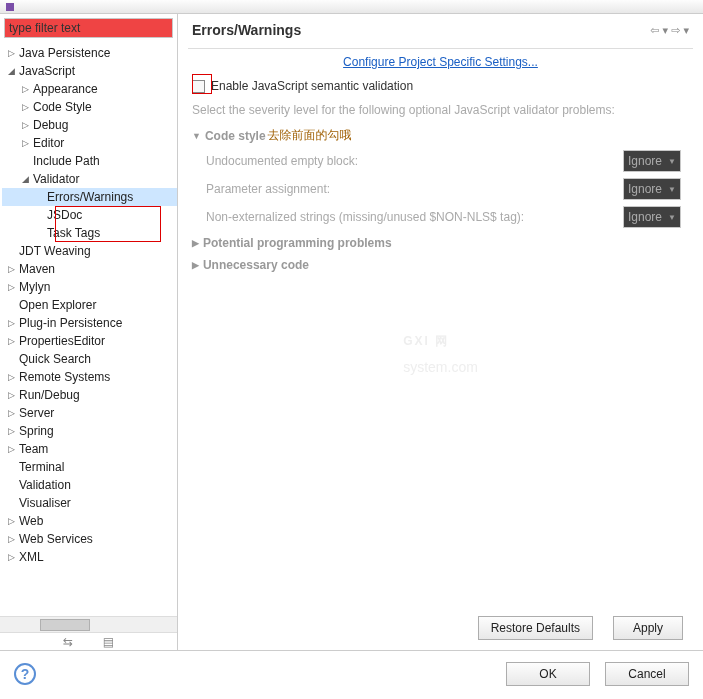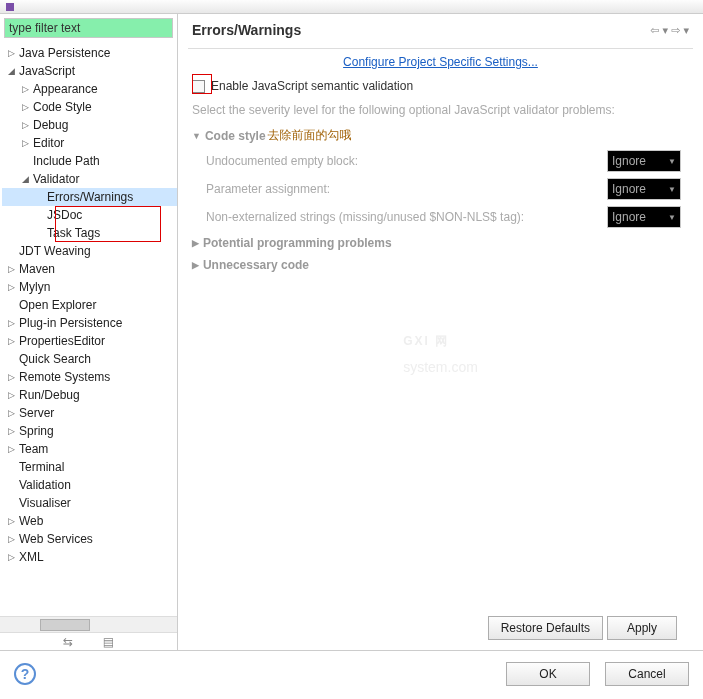--- a/index.html
+++ b/index.html
@@ -4,21 +4,21 @@
 <style>
 * { box-sizing: border-box; margin: 0; padding: 0; font-family: "Segoe UI", Tahoma, sans-serif; font-size: 12px; }
 body { background: #fff; width: 703px; height: 699px; overflow: hidden; position: relative; }
 
 .title-bar { height: 14px; background: linear-gradient(#fdfdfd,#e8e8e8); border-bottom:1px solid #ccc; display:flex; align-items:center; padding:0 6px; }
 .title-bar .icon { width:8px; height:8px; background:#7a4ea8; margin-right:4px; }
 
 .main-area { display:flex; height: 636px; }
 
 .left-panel { width: 178px; border-right:1px solid #ccc; display:flex; flex-direction:column; }
-.filter-box { border:1px solid #c8c8c8; margin:4px; padding:2px 4px; color:#333; background:#86efac; height:20px; }
+.filter-box { border:1px solid #c8c8c8; margin:4px; padding:2px 4px; color:#333; background:#ef4444; height:20px; }
 .tree { flex:1; overflow:auto; padding:2px 0 2px 2px; }
 .tree-item { display:flex; align-items:center; height:18px; padding-left:4px; white-space:nowrap; cursor:default; color:#222; }
 .tree-item .tw { width:11px; height:11px; margin-right:2px; display:flex; align-items:center; justify-content:center; color:#666; font-size:9px; }
 .tree-item.selected { background:#cde6ff; }
 .indent-1 { padding-left:4px; }
 .indent-2 { padding-left:18px; }
 .indent-3 { padding-left:32px; }
 .red-box { position:absolute; left:55px; top:206px; width:106px; height:36px; border:1px solid #d00; pointer-events:none; }
 
 .scrollbar-h { height:16px; border-top:1px solid #ddd; background:#f0f0f0; display:flex; align-items:center; }
@@ -41,27 +41,27 @@
 .cb-row label { color:#333; }
 .red-box2 { position:absolute; left:192px; top:74px; width:20px; height:20px; border:1px solid #d00; pointer-events:none; }
 
 .desc { margin-bottom:10px; color:#aaa; }
 .section-head { display:flex; align-items:center; color:#999; font-weight:600; margin:8px 0 6px; }
 .section-head .tri { margin-right:4px; font-size:9px; }
 .annot { color:#a16207; font-weight:normal; margin-left:2px; }
 
 .opt-row { display:flex; align-items:center; justify-content:space-between; margin:6px 8px 6px 14px; }
 .opt-row .lbl { color:#aaa; }
-.combo { width:74px; height:22px; border:1px solid #c8c8c8; background:#000000; color:#aaa; display:flex; align-items:center; justify-content:space-between; padding:0 4px; }
+.combo { width:58px; height:22px; border:1px solid #c8c8c8; background:#404040; color:#aaa; display:flex; align-items:center; justify-content:space-between; padding:0 4px; }
 .combo .arr { font-size:8px; color:#999; }
 
 .watermark { position:absolute; left:50%; top:50%; transform:translate(-50%,-50%); font-size:60px; font-weight:bold; color:#eee; pointer-events:none; user-select:none; letter-spacing:2px; }
 .watermark small { display:block; font-size:14px; color:#eee; text-align:center; font-weight:normal; letter-spacing:0; }
 
-.btn-row { position:absolute; bottom:0; right:26px; display:flex; gap:4px; padding:10px 0;text-align:right; }
+.btn-row { position:absolute; bottom:0; right:20px; display:flex; gap:20px; padding:10px 0;text-align:right; }
 .btn { min-width:70px; height:24px; border:1px solid #adadad; background:linear-gradient(#fdfdfd,#e8e8e8); display:flex; align-items:center; justify-content:center; padding:0 12px; cursor:default; color:#222; }
 .btn.wide { min-width:110px; }
 
 .bottom-sep { position:absolute; left:0; right:0; top:650px; border-top:1px solid #ccc; }
 .footer { position:absolute; left:0; right:0; top:650px; height:48px; display:flex; align-items:center; justify-content:space-between; padding:0 14px; }
 .help-icon { width:22px; height:22px; border:2px solid #5a8fd6; border-radius:50%; color:#5a8fd6; display:flex; align-items:center; justify-content:center; font-weight:bold; font-size:14px; }
 .footer-btns { display:flex; gap:15px; }
 </style>
 </head>
 <body>

